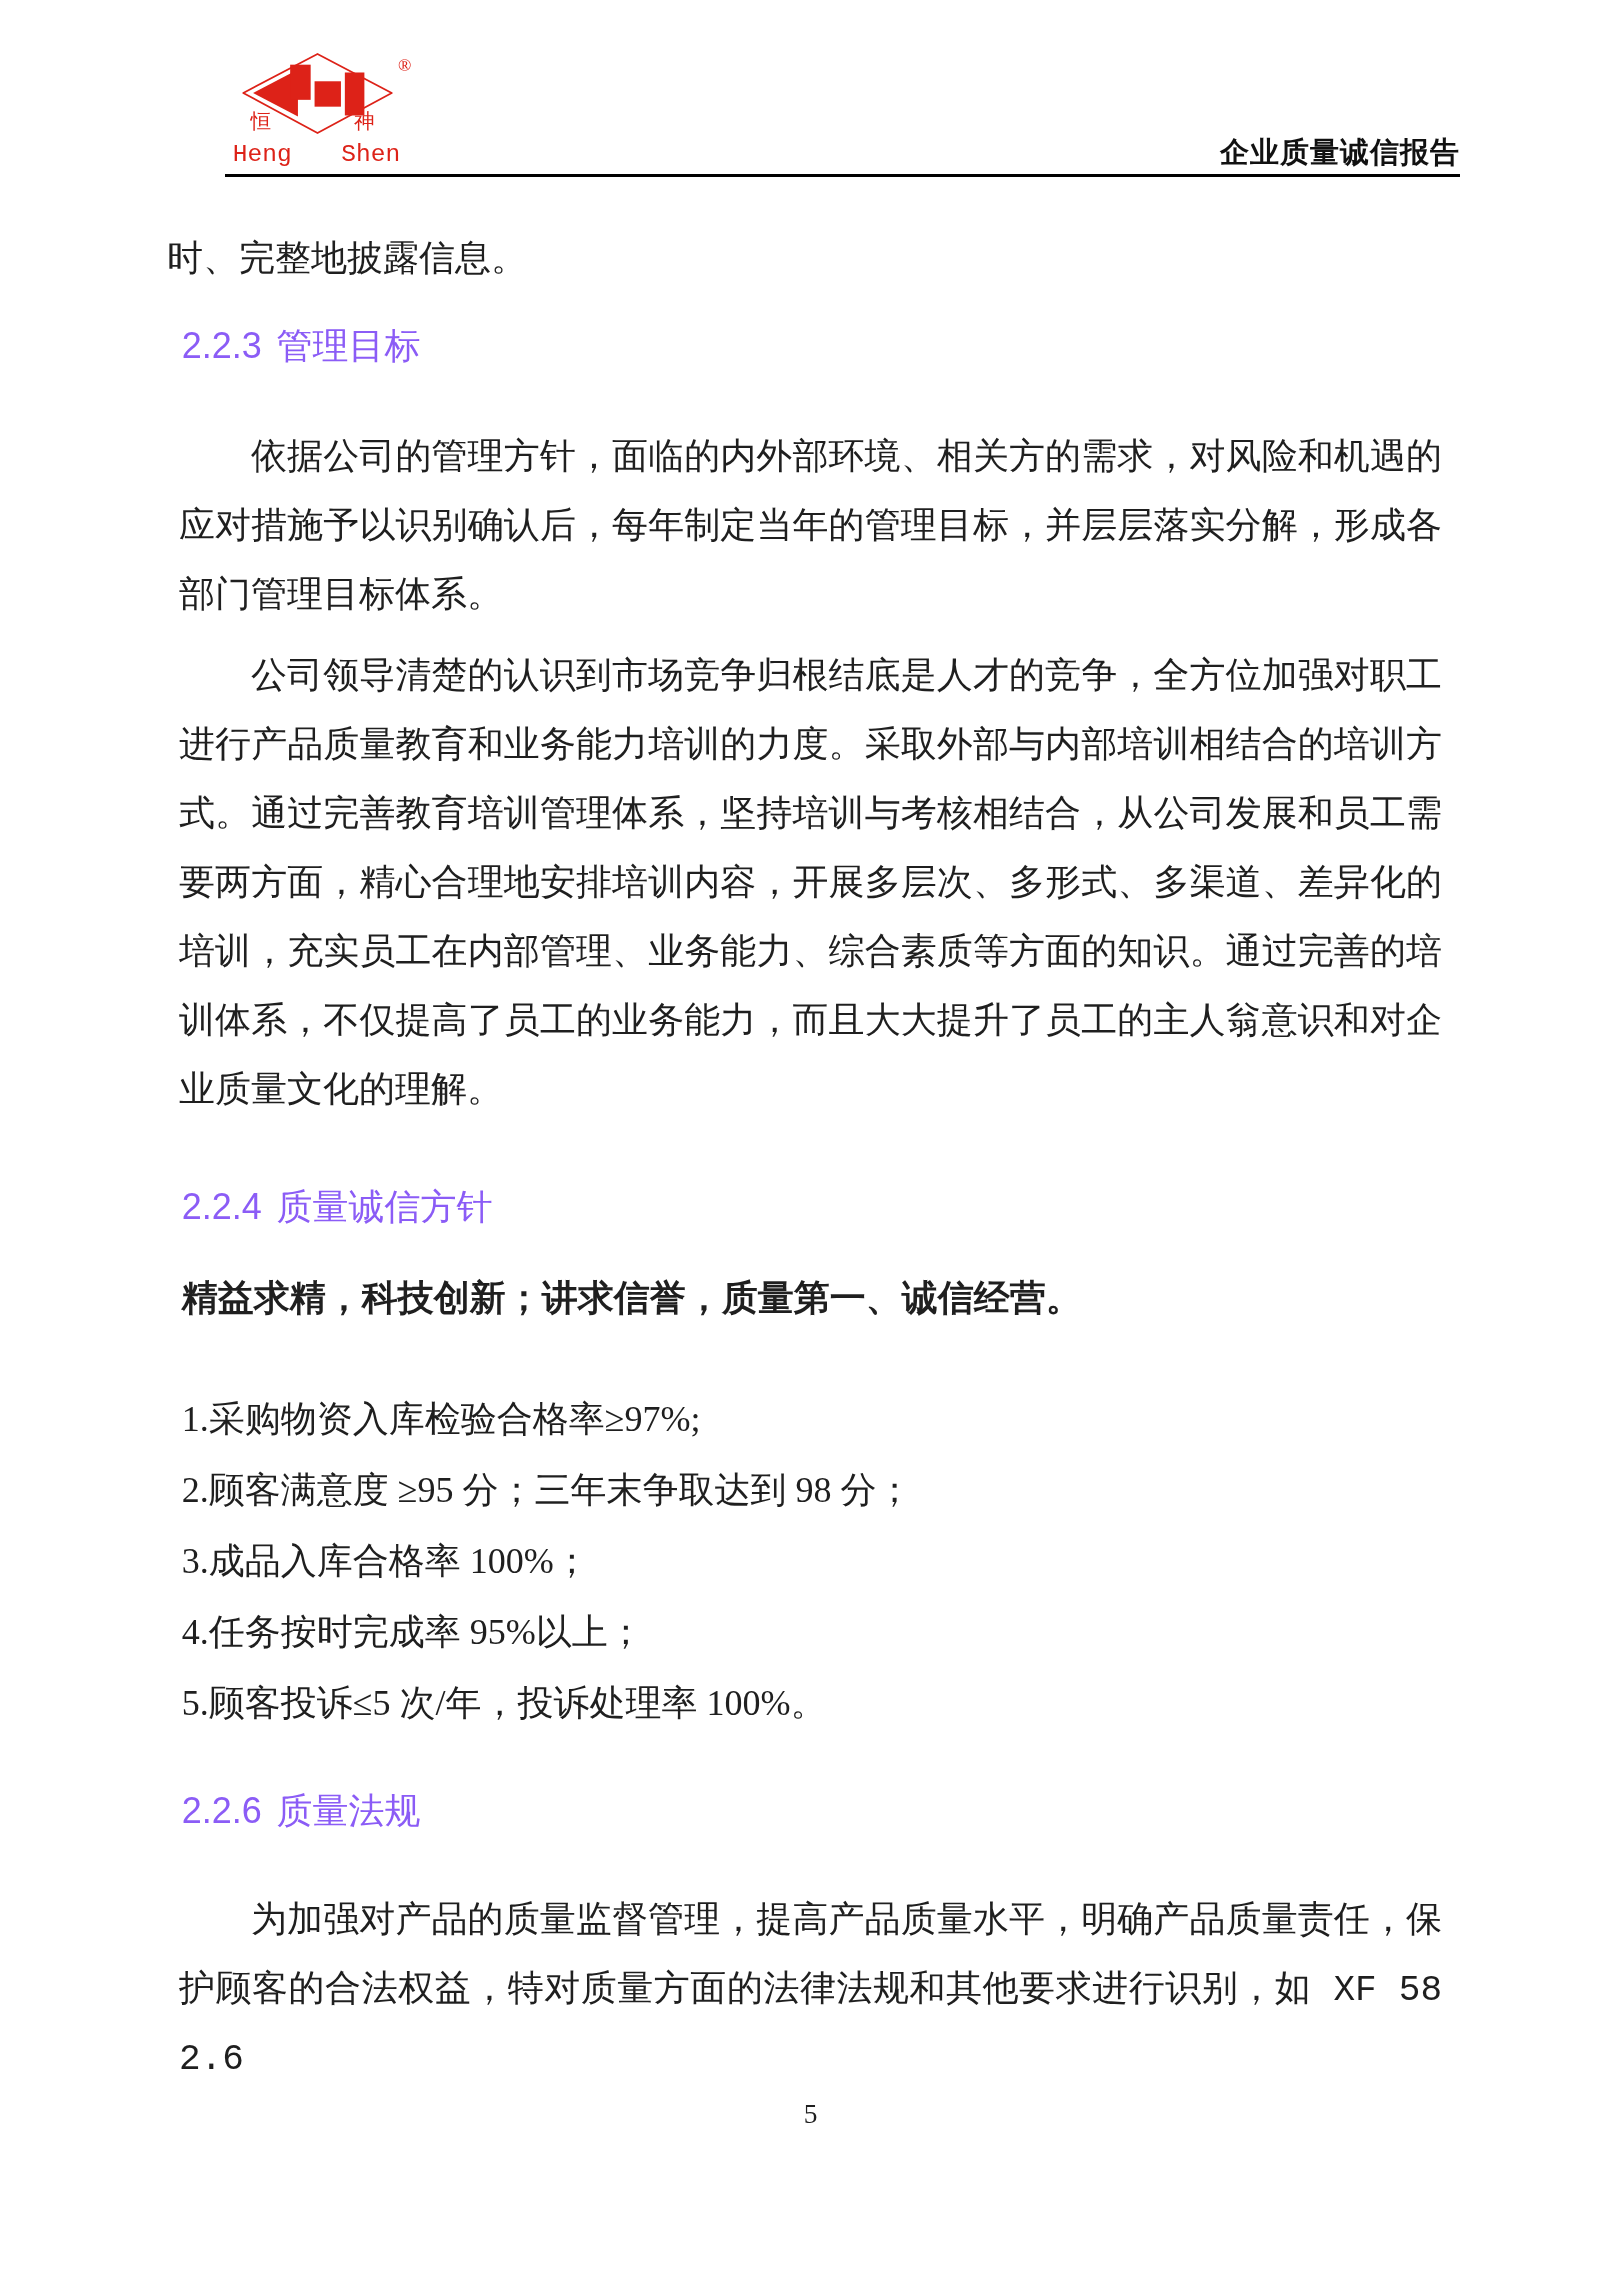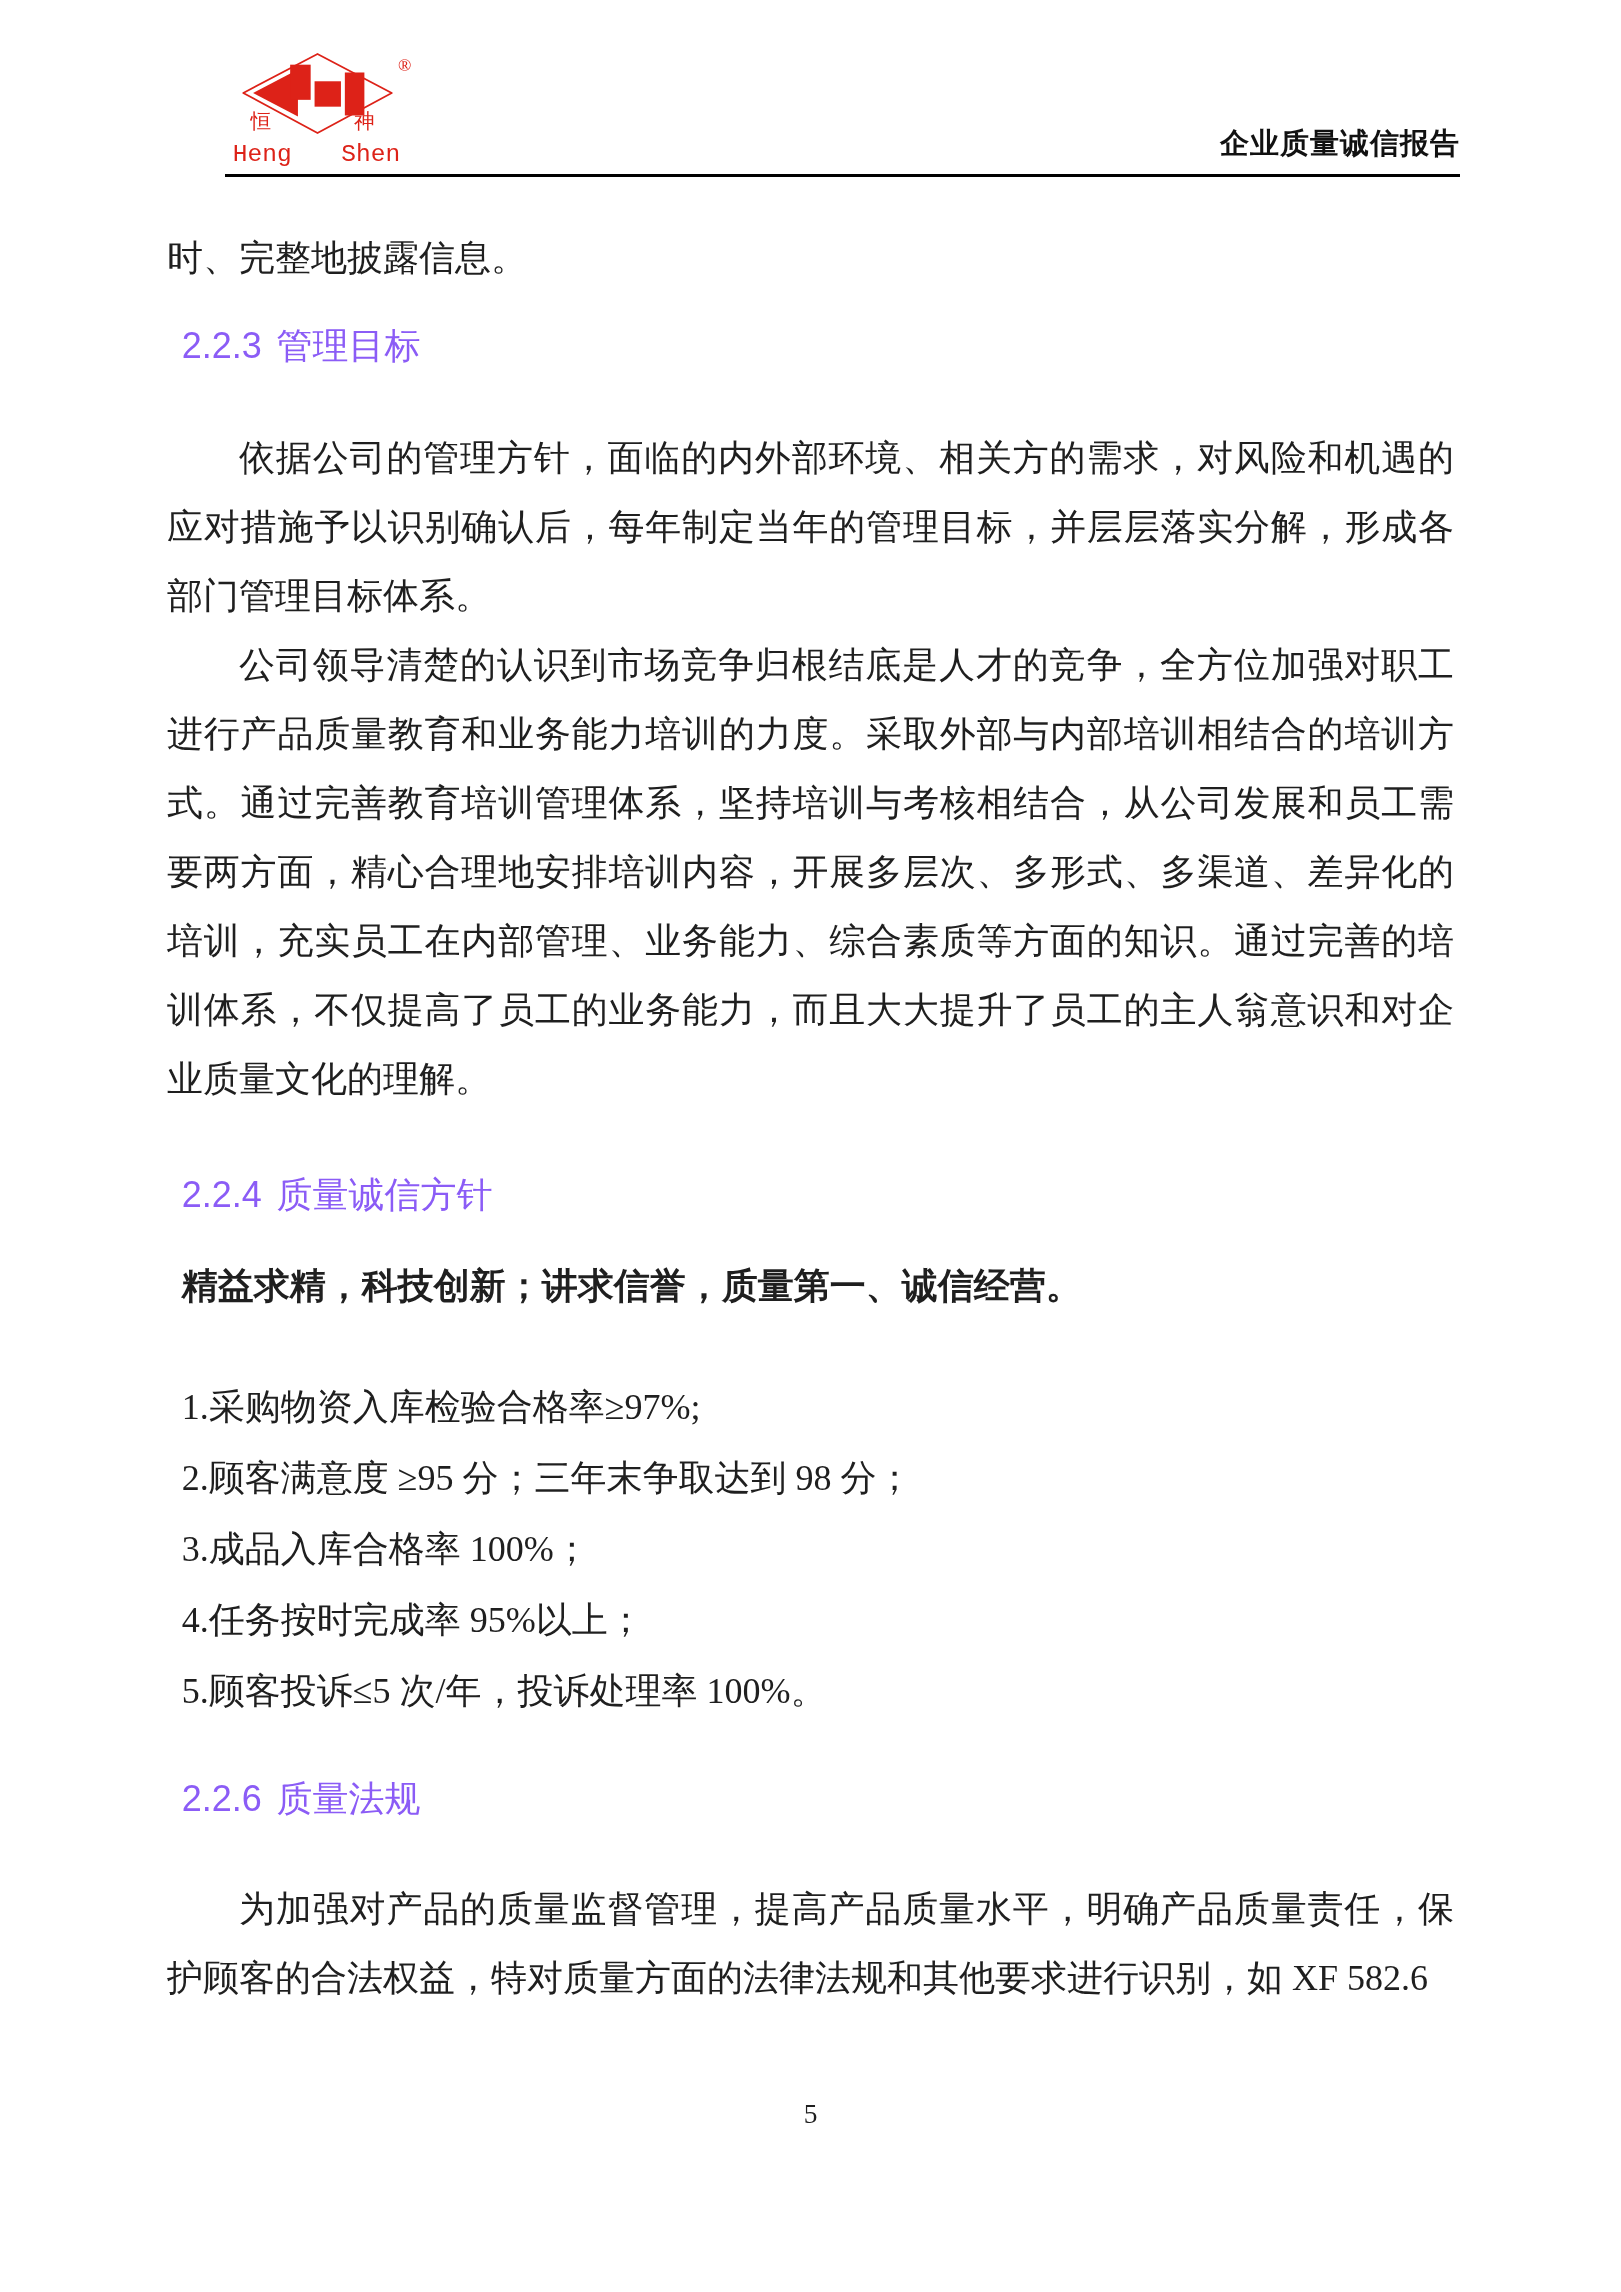--- a/index.html
+++ b/index.html
@@ -35,45 +35,45 @@
   .hz-l{left:25.5px;}
   .hz-r{left:129px;}
   .latin{
     position:absolute;top:92px;left:7.8px;
     color:#dd2218;font-size:24.5px;line-height:27.4px;
     word-spacing:35px;white-space:nowrap;
     font-family:Liberation Mono, monospace;
   }
   .doc-title{
     font-size:29px;font-weight:bold;color:#111;
-    padding-bottom:10px;letter-spacing:1px;
+    padding-bottom:1px;letter-spacing:1px;
   }
   
   main{padding:0 167px;}
   .carryover{
     margin:59px 0 0 0;
     font-size:36px;line-height:45px;
   }
   h2.sec{
     margin:0;padding:0 0 0 14.7px;
     font-family:"Liberation Sans","DejaVu Sans",sans-serif;
     font-weight:normal;color:#8b5cf6;
     font-size:36px;line-height:47px;
   }
   h2.sec .ht{margin-left:14.7px;}
   #h223{margin-top:41px;}
   #h224{margin-top:57px;}
   #h225{margin-top:51px;}
   #h226{margin-top:49px;}
   .para{
-    margin:0;
+    margin:12px;
     font-size:36px;line-height:69px;
     text-align:justify;text-align-last:left;
     text-indent:2em;
-    word-break:break-all;line-break:anywhere;
+    word-break:break-all;line-break:anywhere;font-family:Liberation Mono, monospace;
   }
   #p223a{margin-top:55px;}
   #p223b{margin-top:0;}
   #p226{margin-top:53px;}
   .single{
     margin:0;padding-left:14.7px;
     font-size:36px;line-height:47px;font-weight:bold;
   }
   #p224{margin-top:45px;}
   .goals{margin-top:63px;padding-left:14.7px;font-size:36px;}

